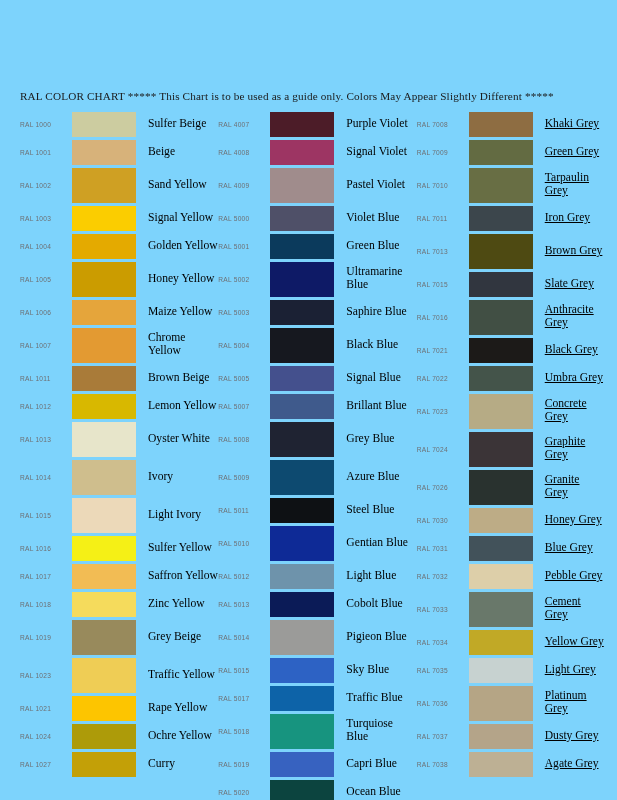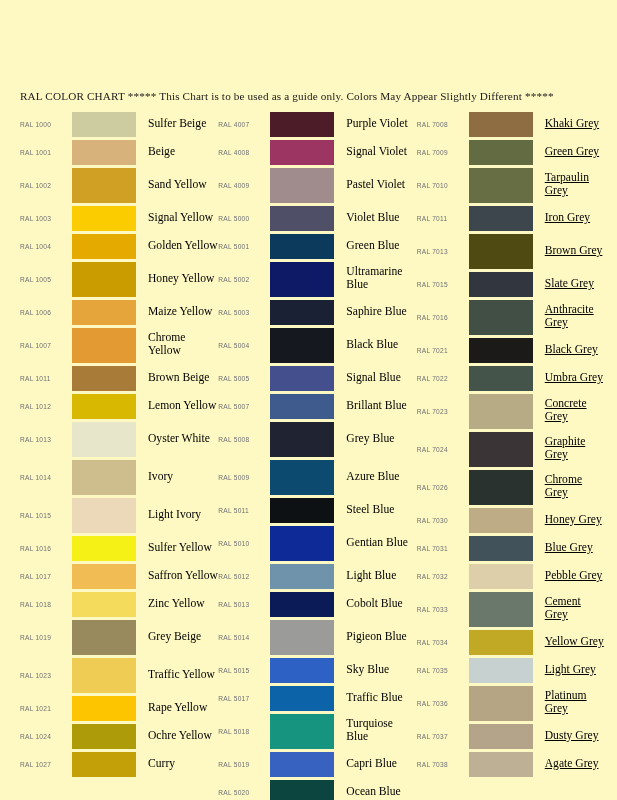--- a/index.html
+++ b/index.html
@@ -15,21 +15,21 @@
     font-family: "Liberation Serif", "DejaVu Serif", serif;
     color: #000000;
     position: relative;
   }
   #page {
     position: absolute;
     left: 0;
     top: 0;
     width: 617px;
     height: 800px;
-    background: #fef9c3;
+    background: #7dd3fc;
   }
   #chart-title {
     position: absolute;
     left: 20px;
     top: 90px;
     width: 600px;
     white-space: nowrap;
     overflow: hidden;
     font-family: "Liberation Serif", "DejaVu Serif", serif;
     font-size: 11.2px;
@@ -378,21 +378,21 @@
         </div>
         <div class="color-row tall">
           <div class="ral-code">RAL 7024</div>
           <div class="swatch" style="background-color: rgb(59, 52, 55);"></div>
           <div class="color-name">Graphite
 Grey</div>
         </div>
         <div class="color-row tall">
           <div class="ral-code">RAL 7026</div>
           <div class="swatch" style="background-color: rgb(41, 50, 47);"></div>
-          <div class="color-name">Chrome
+          <div class="color-name">Granite
 Grey</div>
         </div>
         <div class="color-row">
           <div class="ral-code">RAL 7030</div>
           <div class="swatch" style="background-color: rgb(189, 172, 134);"></div>
           <div class="color-name">Honey Grey</div>
         </div>
         <div class="color-row">
           <div class="ral-code">RAL 7031</div>
           <div class="swatch" style="background-color: rgb(66, 82, 90);"></div>

